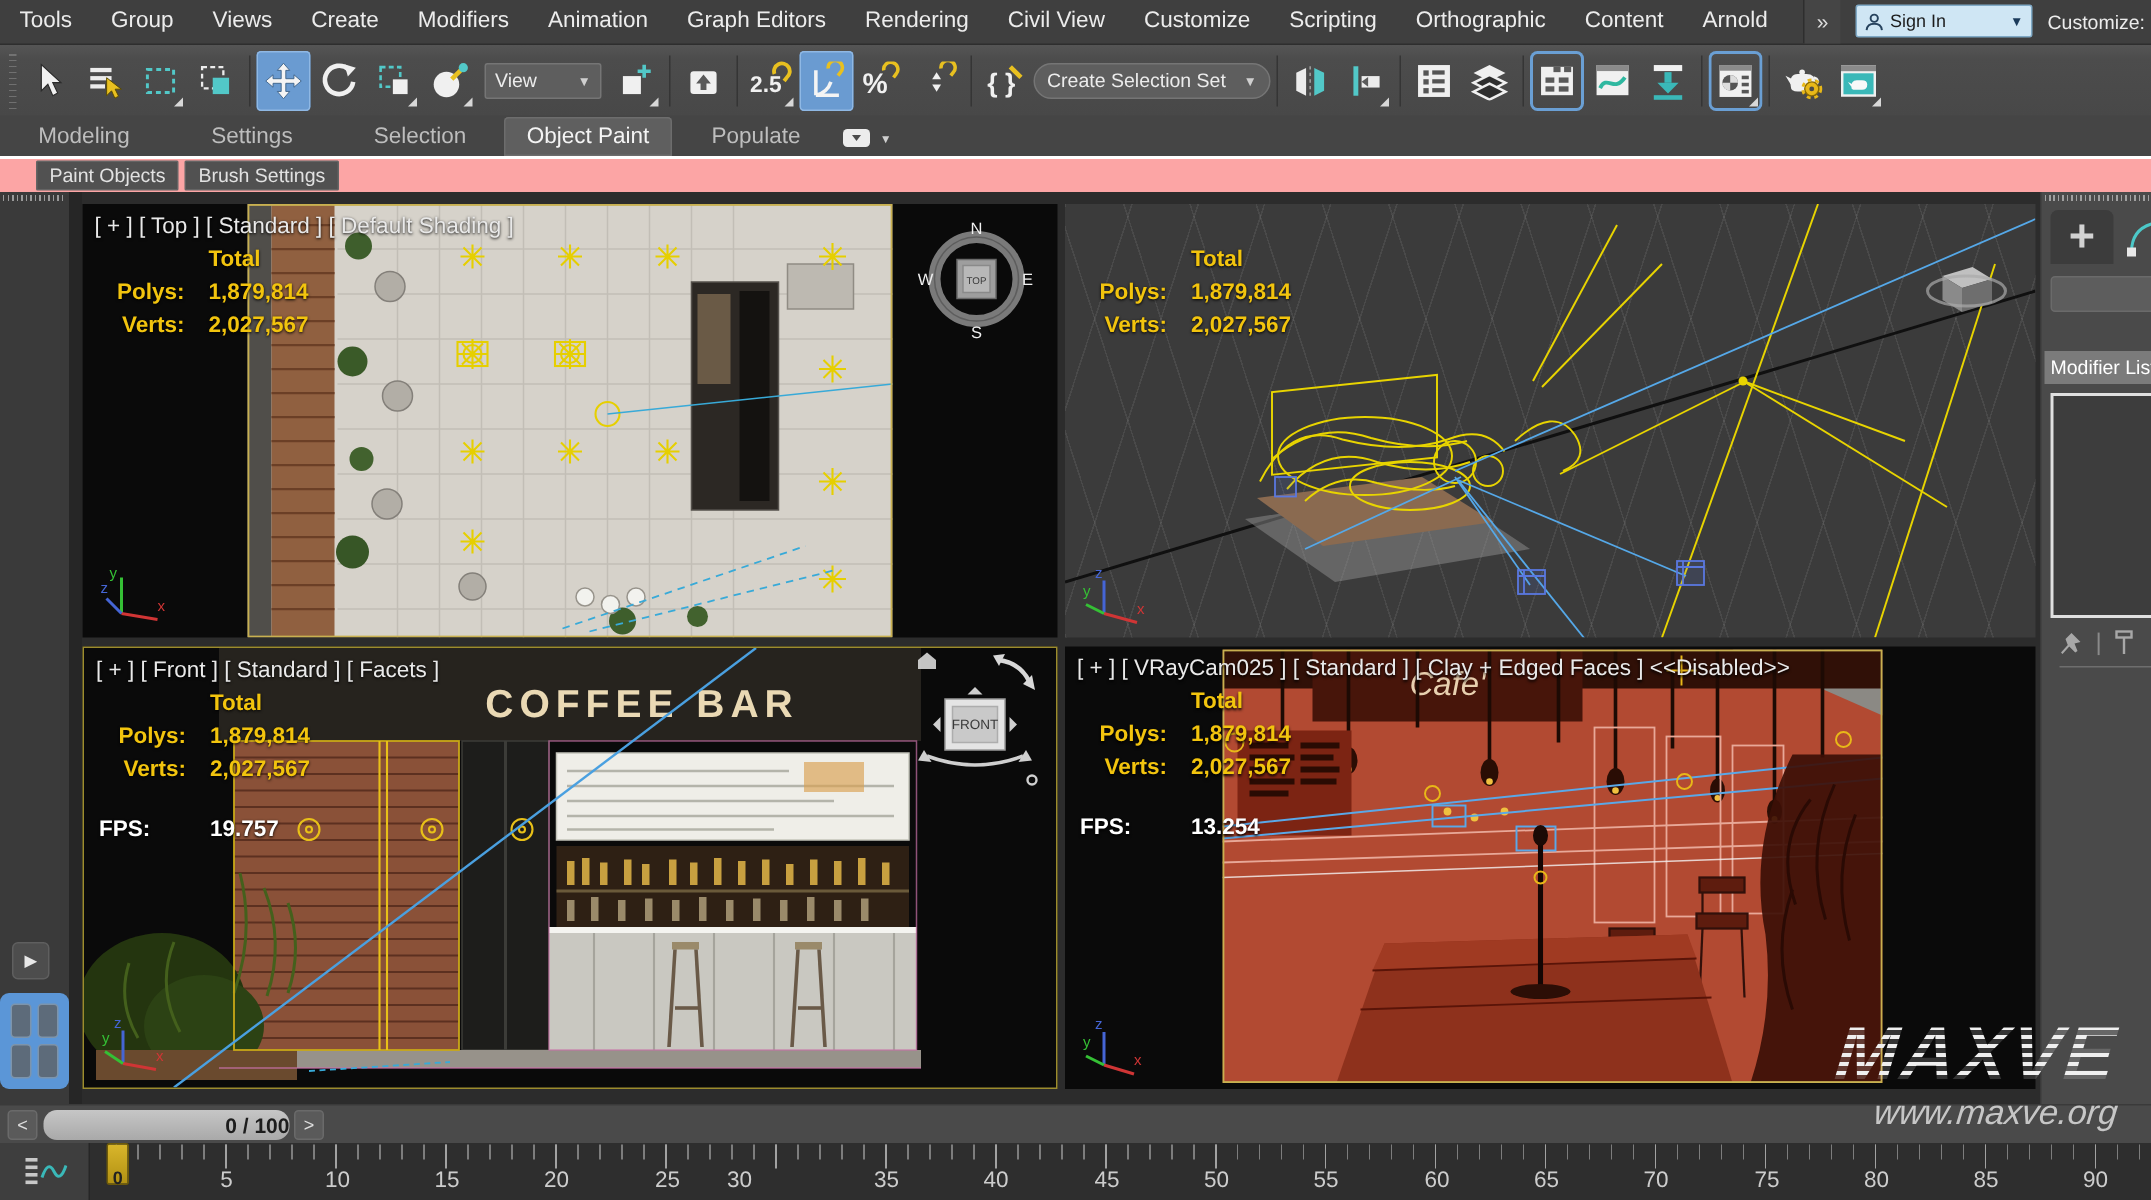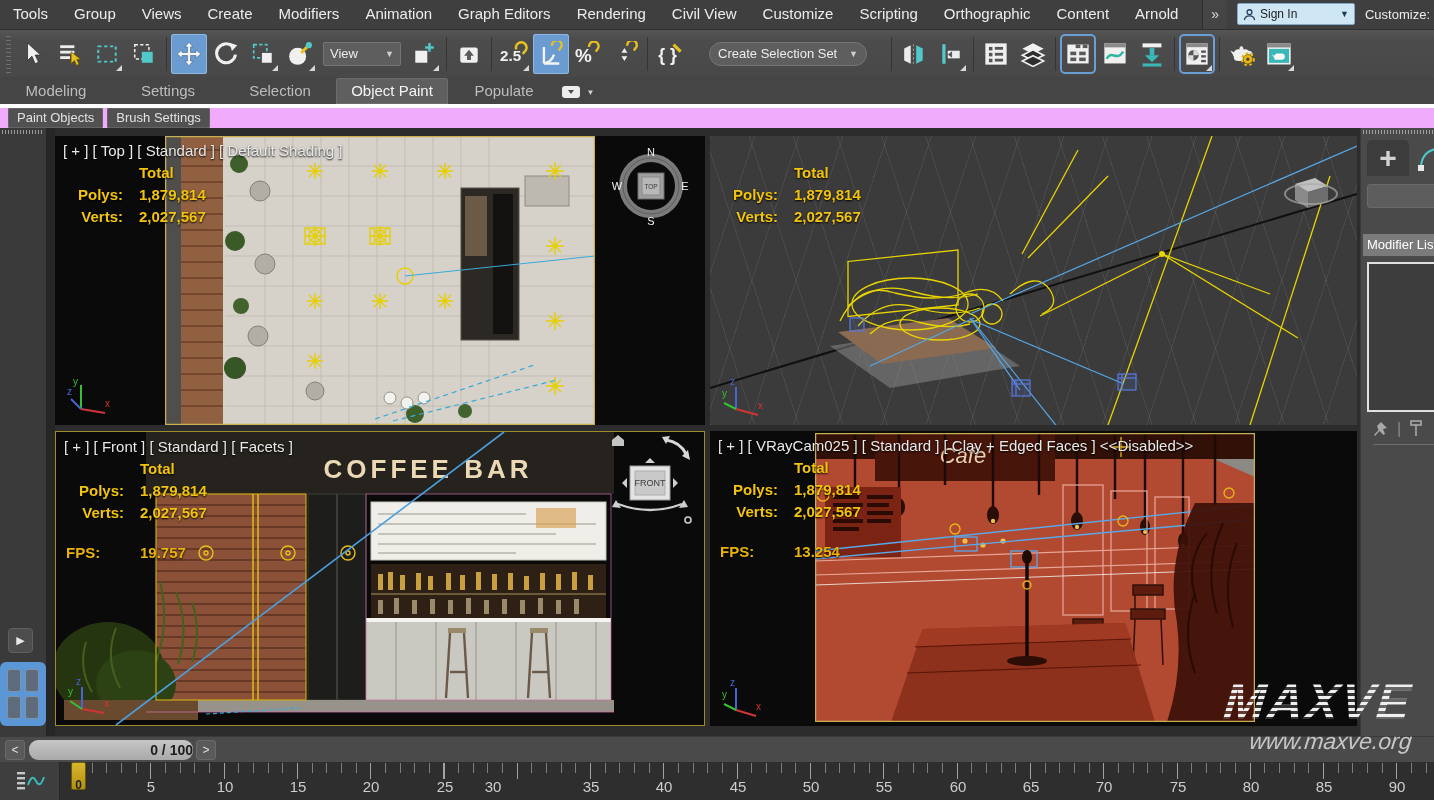--- a/index.html
+++ b/index.html
@@ -19,48 +19,48 @@
   
   #toolbar{position:absolute;left:0;top:30px;width:1434px;height:47px;background:linear-gradient(#555 0,#4c4c4c 20%,#484848 100%);display:flex;align-items:center;gap:1px;padding-left:6px}
   .grip{width:5px;height:38px;background:repeating-linear-gradient(0deg,#8a8a8a 0 1px,transparent 1px 4px);opacity:.6;margin-right:3px}
   .tb{width:36px;height:40px;display:flex;align-items:center;justify-content:center;position:relative;border-radius:3px;flex:0 0 auto}
   .tb.active{background:#6a9bd1;box-shadow:inset 0 0 0 1px #8fb8e4}
   .tb.blueframe{box-shadow:inset 0 0 0 2px #6a9fd4;border-radius:5px}
   .fly::after{content:"";position:absolute;right:3px;bottom:3px;border-left:6px solid transparent;border-bottom:6px solid #d8d8d8}
   .tsep{width:1px;height:34px;background:#353535;margin:0 3px;flex:0 0 auto}
   #view-dd{width:78px;height:24px;background:#5e5e5e;border:1px solid #757575;border-radius:2px;display:flex;align-items:center;padding:0 6px;font-size:13px;color:#ececec;margin:0 4px}
   #view-dd .caret,#selset-dd .caret{margin-left:auto;font-size:9px;color:#cfcfcf}
-  #selset-dd{width:158px;height:24px;background:#5e5e5e;border:1px solid #757575;border-radius:12px;display:flex;align-items:center;padding:0 8px;font-size:13px;color:#ececec;margin:0 20px}
+  #selset-dd{width:158px;height:24px;background:#5e5e5e;border:1px solid #757575;border-radius:12px;display:flex;align-items:center;padding:0 8px;font-size:13px;color:#ececec;margin:0 0}
 
   
   #ribbon-tabs{position:absolute;left:0;top:77px;width:1434px;height:27px;background:#454545;display:flex;align-items:flex-end}
   .rtab{min-width:112px;text-align:center;font-size:15px;color:#bdbdbd;padding:3px 14px;line-height:20px}
   .rtab.active{background:#5f5f5f;color:#f4f4f4;border-radius:3px 3px 0 0;box-shadow:inset 0 0 0 1px #6d6d6d}
   #ribbon-dd{width:36px;height:20px;display:flex;align-items:center;justify-content:center;gap:3px;margin-bottom:2px}
-  #ribbon-sub{position:absolute;left:0;top:104px;width:1434px;height:24px;background:#f0abfc;border-top:4px solid #ffffff;display:flex;align-items:center;gap:4px;padding-left:8px}
+  #ribbon-sub{position:absolute;left:0;top:104px;width:1434px;height:24px;background:#fca5a5;border-top:2px solid #ffffff;display:flex;align-items:center;gap:4px;padding-left:24px}
   .subtab{height:20px;background:#515151;border:1px solid #646464;color:#e2e2e2;font-size:13px;padding:0 8px;line-height:18px;border-radius:1px}
 
   
   #workarea{position:absolute;left:0;top:128px;width:1434px;height:608px;background:#2c2c2c}
   #left-strip{position:absolute;left:0;top:0;width:55px;height:608px;background:#3a3a3a;border-right:9px solid #262626}
   #left-grip{position:absolute;left:2px;top:2px;width:42px;height:4px;background:repeating-linear-gradient(90deg,#9a9a9a 0 1px,transparent 1px 3px)}
   #play-btn{position:absolute;left:8px;top:500px;width:25px;height:25px;background:#4d4d4d;border:1px solid #5f5f5f;border-radius:4px;color:#e8e8e8;font-size:11px;display:flex;align-items:center;justify-content:center}
   #layout-btn{position:absolute;left:0;top:534px;width:46px;height:64px;background:#5b96d7;border-radius:6px;display:grid;grid-template-columns:1fr 1fr;grid-template-rows:1fr 1fr;gap:4px;padding:7px}
   #layout-btn div{background:#5d6b7a;border:1px solid #7d94ab;border-radius:3px}
 
   .viewport{position:absolute;background:#0a0a0a;overflow:hidden}
   #vp-top{left:55px;top:8px;width:650px;height:289px}
   #vp-ortho{left:710px;top:8px;width:647px;height:289px;background:#3b3b3b;background-image:repeating-linear-gradient(72deg,rgba(170,170,170,.13) 0 1px,transparent 1px 42px),repeating-linear-gradient(108deg,rgba(170,170,170,.13) 0 1px,transparent 1px 42px)}
   #vp-front{left:55px;top:303px;width:650px;height:295px;border:1px solid #9c8c2e}
   #vp-cam{left:710px;top:303px;width:647px;height:295px}
 
   .vp-label{position:absolute;left:8px;top:6px;font-size:15px;color:#e9e9e9;text-shadow:0 1px 2px #000;white-space:nowrap;z-index:5}
   .stats{position:absolute;left:10px;top:28px;display:grid;grid-template-columns:58px auto;column-gap:16px;row-gap:5px;font-size:15px;font-weight:bold;color:#f2c40e;z-index:5;text-shadow:0 1px 2px #000}
   .stats .lab{text-align:right}
-  .fps{position:absolute;left:10px;top:112px;display:grid;grid-template-columns:58px auto;column-gap:16px;font-size:15px;font-weight:bold;color:#eab308;z-index:5;text-shadow:0 1px 2px #000}
+  .fps{position:absolute;left:10px;top:112px;display:grid;grid-template-columns:58px auto;column-gap:16px;font-size:15px;font-weight:bold;color:#ffffff;z-index:5;text-shadow:0 1px 2px #000}
   .tripod{position:absolute;left:12px;bottom:6px;z-index:6}
 
   
   #compass{position:absolute;right:14px;top:10px;width:80px;height:80px;z-index:6}
   
   #fcube{position:absolute;right:8px;top:2px;width:92px;height:92px;z-index:6}
 
   
   #cmd-panel{position:absolute;left:1360px;top:0;width:74px;height:608px;background:#4a4a4a;border-left:1px solid #3a3a3a}
   #cmd-grip{position:absolute;left:2px;top:2px;width:70px;height:4px;background:repeating-linear-gradient(90deg,#a0a0a0 0 1px,transparent 1px 3px)}

